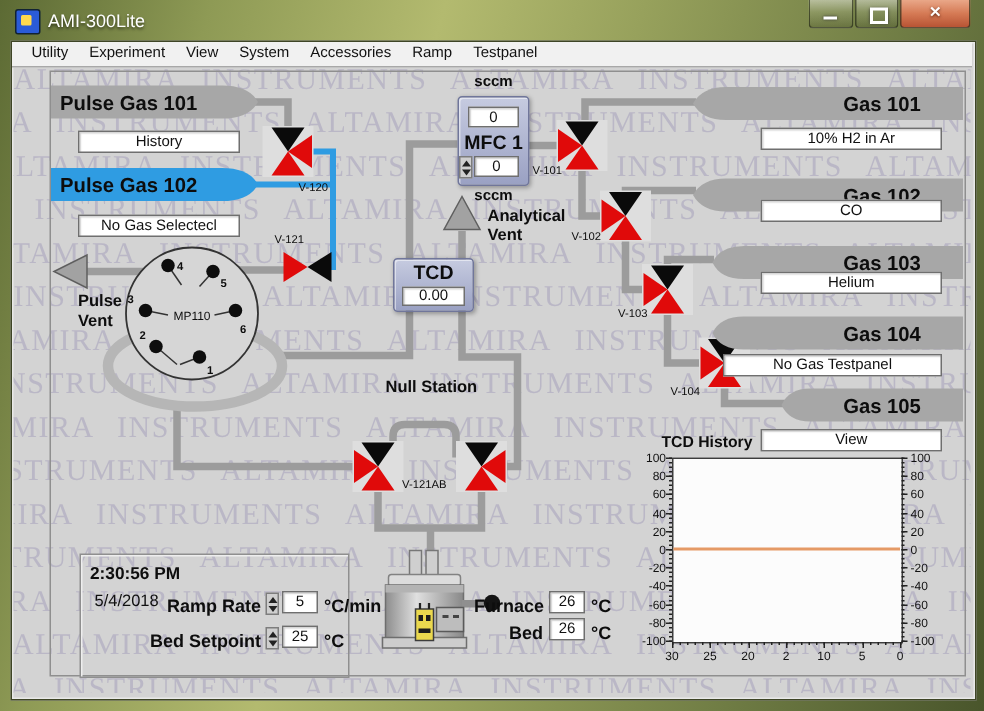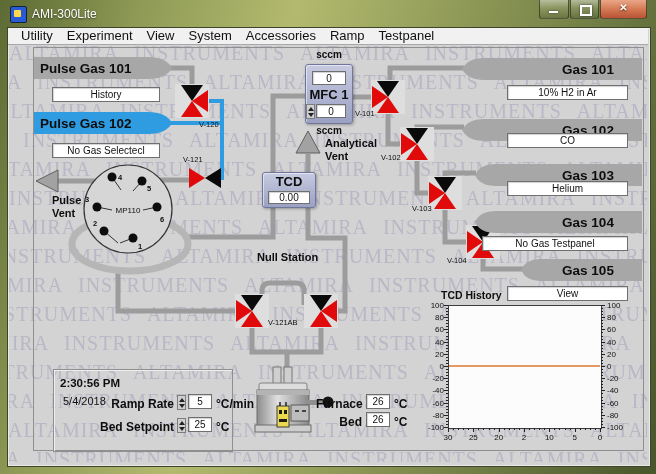--- a/index.html
+++ b/index.html
@@ -19,21 +19,21 @@
   .winbtn.min{width:28px}.winbtn.max{width:27px}.winbtn.close{width:45px;
     background:linear-gradient(180deg,#e9a788,#d57a55 50%,#b85434);}
   .winbtn .bar{position:absolute;left:9px;bottom:5px;width:9px;height:2px;background:#fff;box-shadow:0 0 2px #333;}
   .winbtn .box{position:absolute;left:9px;top:5px;width:8px;height:7px;border:2px solid #fff;box-shadow:0 0 2px #333;}
   .winbtn .x{position:absolute;left:0;top:2px;width:100%;text-align:center;color:#fff;font-size:10px;font-weight:bold;text-shadow:0 1px 2px #521;}
   
   .client{position:absolute;left:7px;top:27px;width:642px;height:438px;background:#d3d3d3;
     border:1px solid #3e4526;box-shadow:inset 0 0 0 1px rgba(255,255,255,.5);}
   .menubar{position:absolute;left:8px;top:28px;width:640px;height:17px;background:#f1f1f1;
     border-bottom:1px solid #a8a8a8;display:flex;align-items:center;padding-left:6px;box-sizing:border-box;}
-  .menu-item{font-size:13px;color:#111;padding:0 7px;line-height:16px;}
+  .menu-item{font-size:10px;color:#111;padding:0 7px;line-height:16px;}
   .panel-border{position:absolute;left:33px;top:47px;width:611px;height:404px;border:1px solid #8f8f8f;}
   
   .wm{position:absolute;left:9px;top:46px;width:638px;height:416px;overflow:hidden;}
   .wm-row{position:absolute;white-space:nowrap;font-family:"Liberation Serif",serif;font-size:20px;
     letter-spacing:1px;word-spacing:10px;color:rgba(128,118,168,.30);}
   
   svg.diagram{position:absolute;left:0;top:0;}
   svg text{fill:#0d0d0d;}
   .t-loz{font-size:13.5px;font-weight:bold;}
   .t-vlv{font-size:7.5px;}

